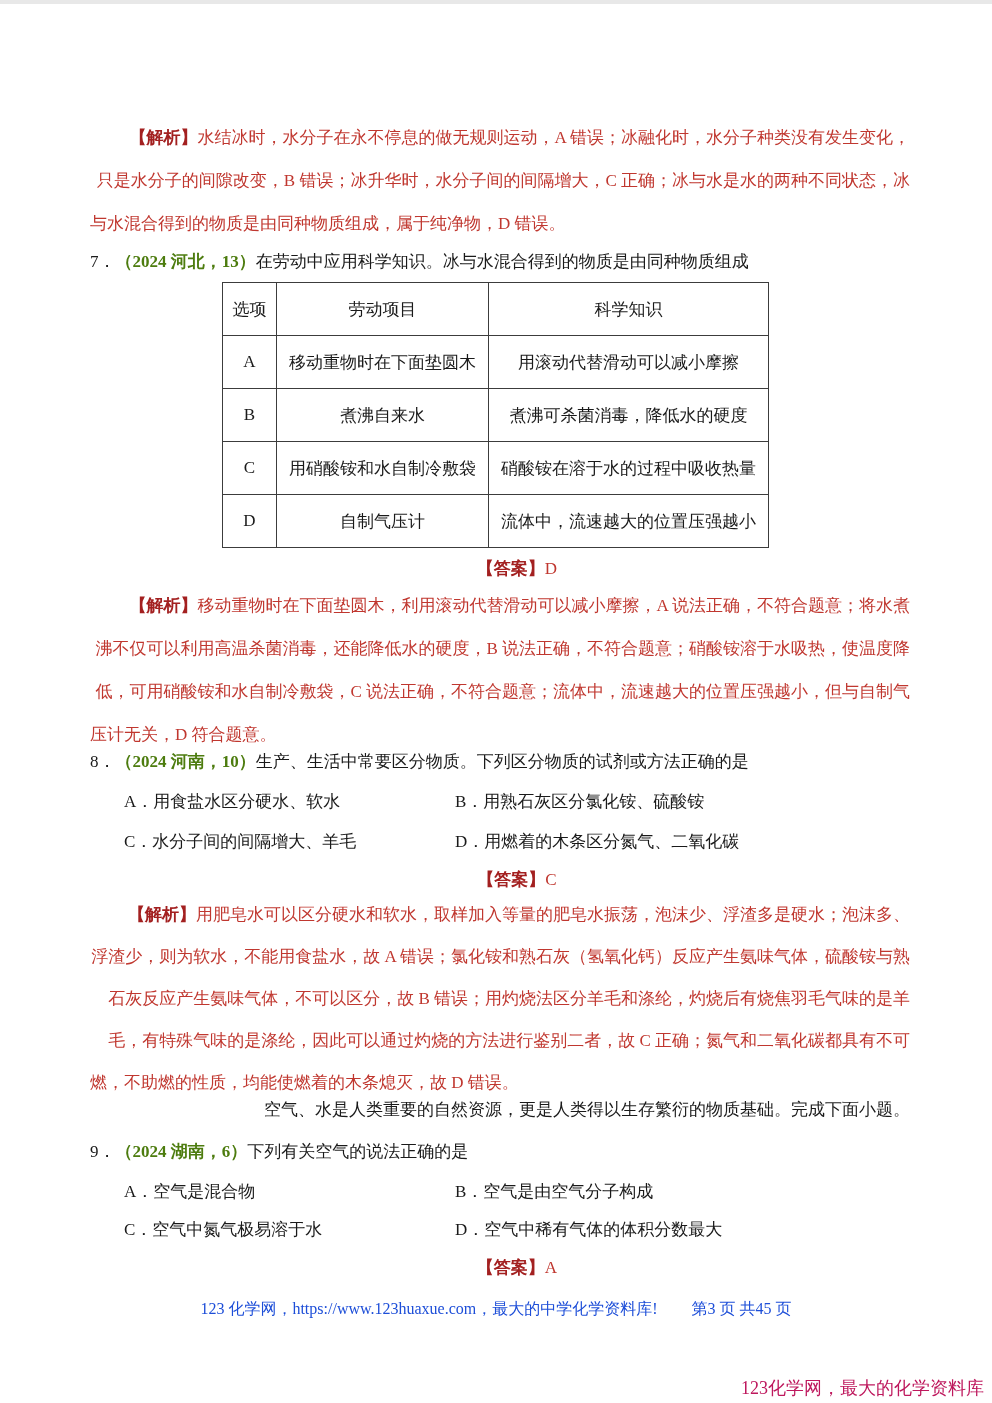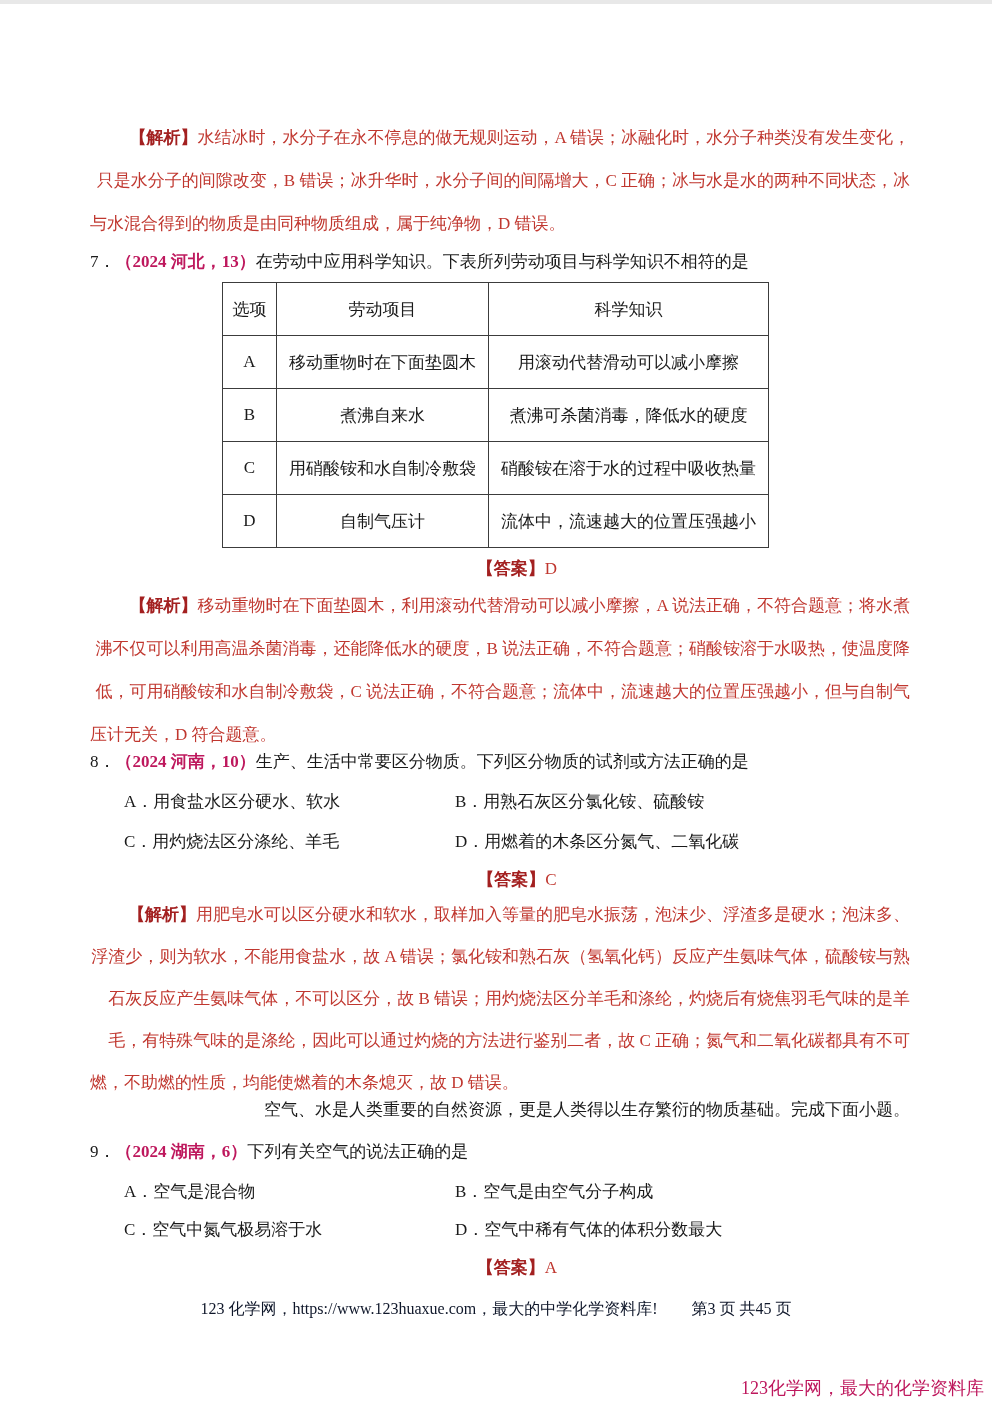--- a/index.html
+++ b/index.html
@@ -24,21 +24,21 @@
   .para {
     font-size: 17px;
     line-height: 43px;
     text-align: justify;
     text-align-last: left;
   }
   .indent { text-indent: 2em; text-align: right; }
   .line { font-size: 17px; line-height: 40px; white-space: nowrap; }
   .red   { color: #c0372f; }
   .red-label { color: #a32020; font-weight: bold; }
-  .blue  { color: #be185d; font-weight: bold; }
+  .blue  { color: #4d7c0f; font-weight: bold; }
   .black { color: #1a1a1a; }
   .answer-line { padding-left: 34px; font-size: 17px; line-height: 40px; text-align: center; }
   .options { padding-left: 34px; font-size: 17px; line-height: 40px; white-space: nowrap; }
   .options .opt-col1 { display: inline-block; width: 331px; }
   .options .opt-col2 { display: inline-block; }
   table.q-table {
     position: absolute;
     left: 132px;
     border-collapse: collapse;
     table-layout: fixed;
@@ -54,41 +54,41 @@
     font-weight: normal;
     padding: 0 2px;
   }
   .footer {
     position: absolute;
     left: 0; top: 1292px;
     width: 992px;
     text-align: center;
     font-size: 16px;
     line-height: 26px;
-    color: #0f172a;
+    color: #1d4ed8;
     white-space: nowrap;
   }
   .footer .gap { display: inline-block; width: 34px; }
   .watermark {
     position: absolute;
     right: 8px; top: 1372px;
     font-size: 18px;
     color: #be185d;
     white-space: nowrap;
   }
 </style>
 </head>
 <body>
 
 <div class="page">
   <div class="content">
 
     <p class="abs para red indent" style="top:112px"><span class="red-label">【解析】</span><span>水结冰时，水分子在永不停息的做无规则运动，A 错误；冰融化时，水分子种类没有发生变化，只是水分子的间隙改变，B 错误；冰升华时，水分子间的间隔增大，C 正确；冰与水是水的两种不同状态，冰与水混合得到的物质是由同种物质组成，属于纯净物，D 错误。</span></p>
 
-    <p class="abs line" style="top:238px"><span class="black">7．</span><span class="blue">（2024 河北，13）</span><span class="black">在劳动中应用科学知识。下表所列劳动项目与科学知识不相符的是</span></p>
+    <p class="abs line" style="top:238px"><span class="black">7．</span><span class="blue">（2024 河北，13）</span><span class="black">在劳动中应用科学知识。冰与水混合得到的物质是由同种物质组成</span></p>
 
     <table class="q-table" style="top:278px">
       <colgroup>
           <col style="width:54px">
           <col style="width:212px">
           <col style="width:280px">
         </colgroup>
       <tbody>
           <tr>
         <th>选项</th>
@@ -121,21 +121,21 @@
     <p class="abs answer-line" style="top:545px"><span class="red-label">【答案】</span><span class="red">D</span></p>
 
     <p class="abs para red indent" style="top:580px"><span class="red-label">【解析】</span><span>移动重物时在下面垫圆木，利用滚动代替滑动可以减小摩擦，A 说法正确，不符合题意；将水煮沸不仅可以利用高温杀菌消毒，还能降低水的硬度，B 说法正确，不符合题意；硝酸铵溶于水吸热，使温度降低，可用硝酸铵和水自制冷敷袋，C 说法正确，不符合题意；流体中，流速越大的位置压强越小，但与自制气压计无关，D 符合题意。</span></p>
 
     <p class="abs line" style="top:738px"><span class="black">8．</span><span class="blue">（2024 河南，10）</span><span class="black">生产、生活中常要区分物质。下列区分物质的试剂或方法正确的是</span></p>
 
     <div class="abs options" style="top:778px">
       <span class="opt-col1">A．用食盐水区分硬水、软水</span><span class="opt-col2">B．用熟石灰区分氯化铵、硫酸铵</span>
     </div>
     <div class="abs options" style="top:818px">
-      <span class="opt-col1">C．用灼烧法区分涤纶、羊毛</span><span class="opt-col2">D．用燃着的木条区分氮气、二氧化碳</span>
+      <span class="opt-col1">C．水分子间的间隔增大、羊毛</span><span class="opt-col2">D．用燃着的木条区分氮气、二氧化碳</span>
     </div>
 
     <p class="abs answer-line" style="top:856px"><span class="red-label">【答案】</span><span class="red">C</span></p>
 
     <p class="abs para red indent" style="top:890px; line-height:42px;"><span class="red-label">【解析】</span><span>用肥皂水可以区分硬水和软水，取样加入等量的肥皂水振荡，泡沫少、浮渣多是硬水；泡沫多、浮渣少，则为软水，不能用食盐水，故 A 错误；氯化铵和熟石灰（氢氧化钙）反应产生氨味气体，硫酸铵与熟石灰反应产生氨味气体，不可以区分，故 B 错误；用灼烧法区分羊毛和涤纶，灼烧后有烧焦羽毛气味的是羊毛，有特殊气味的是涤纶，因此可以通过灼烧的方法进行鉴别二者，故 C 正确；氮气和二氧化碳都具有不可燃，不助燃的性质，均能使燃着的木条熄灭，故 D 错误。</span></p>
 
     <p class="abs line indent black" style="top:1086px">空气、水是人类重要的自然资源，更是人类得以生存繁衍的物质基础。完成下面小题。</p>
 
     <p class="abs line" style="top:1128px"><span class="black">9．</span><span class="blue">（2024 湖南，6）</span><span class="black">下列有关空气的说法正确的是</span></p>
 

